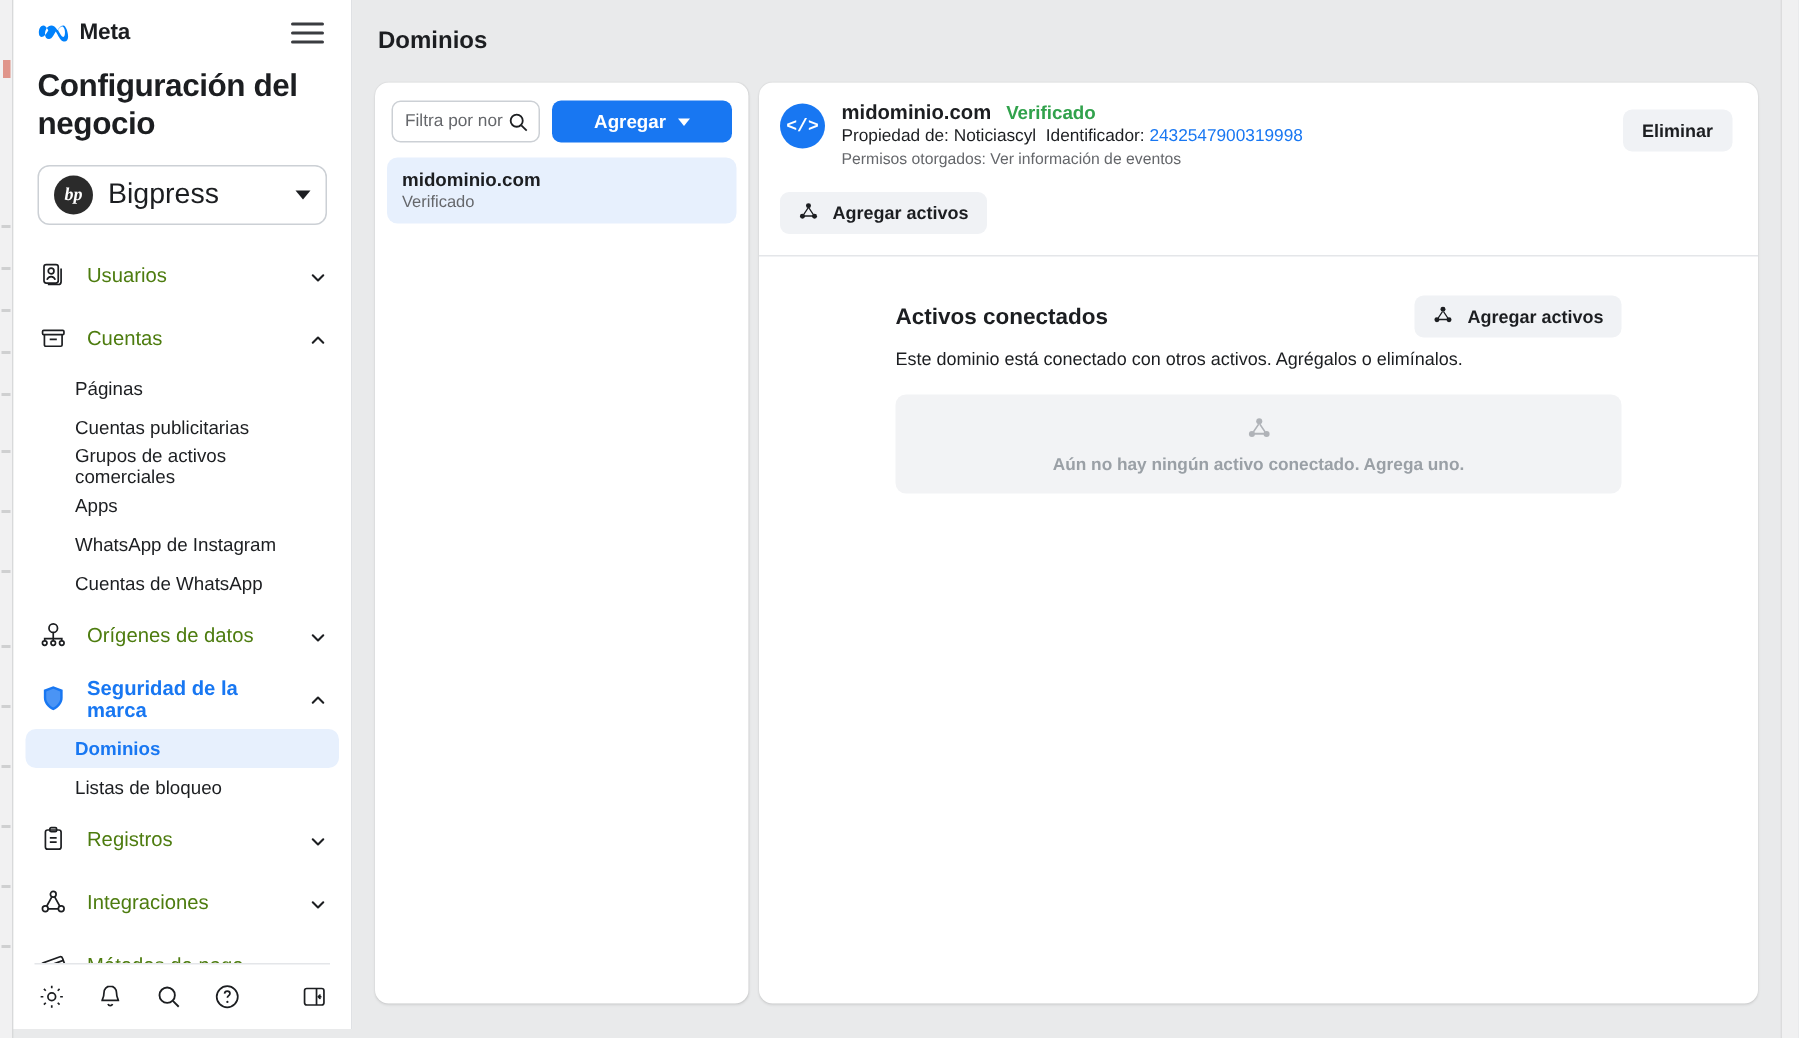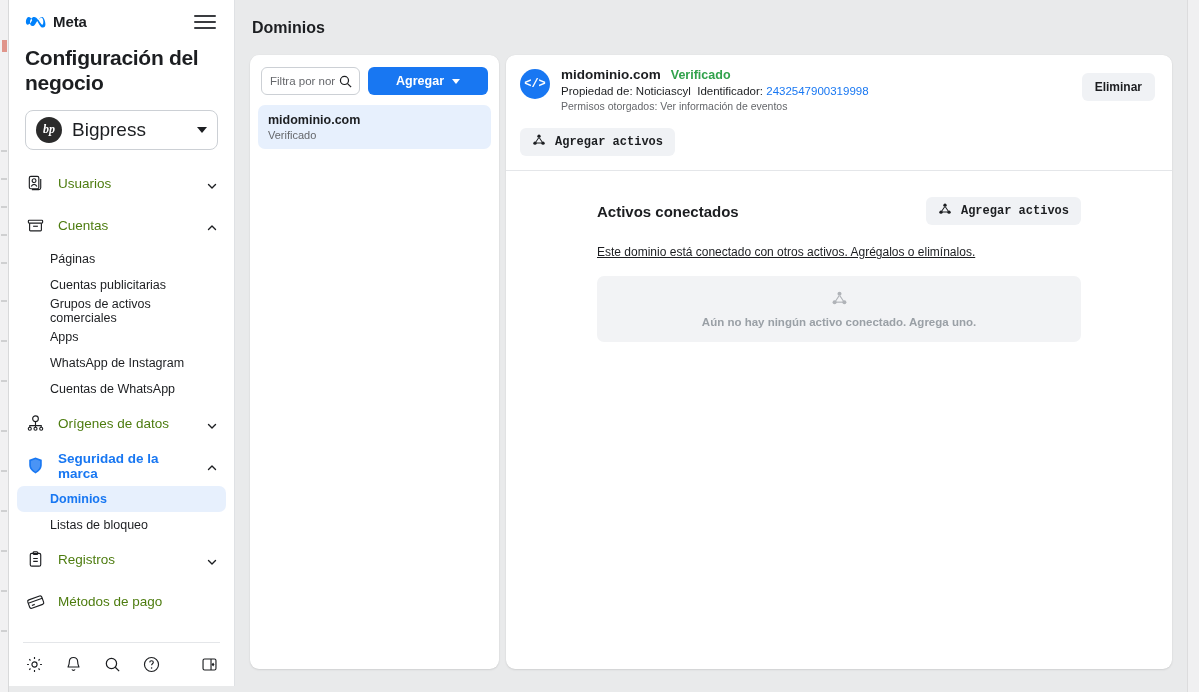--- a/index.html
+++ b/index.html
@@ -168,31 +168,31 @@
   .dh-line3 { font-size: 10.5px; color: #65676b; margin-top: 3px; }
   .btn-delete {
     position: absolute; right: 17px; top: 18px;
     height: 28px; padding: 0 13px;
     background: #f0f2f5; border: 0; border-radius: 6px;
     font-family: inherit; font-size: 12px; font-weight: 700; color: #1c1e21;
     cursor: pointer;
   }
   .btn-soft {
     height: 28px; padding: 0 12px; background: #f0f2f5; border: 0; border-radius: 6px;
-    font-family: Liberation Mono, monospace; font-size: 12px; font-weight: 700; color: #1c1e21;
+    font-family: Liberation Sans, sans-serif; font-size: 12px; font-weight: 700; color: #1c1e21;
     display: inline-flex; align-items: center; gap: 9px; cursor: pointer;
   }
   .head-actions { padding: 6px 14px 14px 14px; }
   .card-divider { height: 1px; background: #e4e6e9; }
 
   .detail-body { padding: 26px 0 0 0; }
   .body-inner { width: 484px; margin: 0 auto; }
   .sec-head { display: flex; align-items: center; justify-content: space-between; }
   .sec-title { font-size: 15px; font-weight: 700; color: #1c1e21; }
-  .sec-desc { font-size: 12px; color: #1c1e21; margin-top: 20px; text-decoration: underline; }
+  .sec-desc { font-size: 12px; color: #1c1e21; margin-top: 7px; }
   .empty-box {
     margin-top: 17px; height: 66px; background: #f2f3f5; border-radius: 7px;
     display: flex; flex-direction: column; align-items: center; justify-content: center;
     gap: 5px;
     text-align: center;
   }
   .empty-text { font-size: 11.5px; font-weight: 700; color: #9aa0a6; }
 </style>
 </head>
 <body>
@@ -354,20 +354,38 @@
         </span>
         <span class="nav-label">Registros</span>
         <span class="chev">
           <svg viewBox="0 0 12 12" width="12" height="12" fill="none" stroke="#1c1e21" stroke-width="1.4" stroke-linecap="round" stroke-linejoin="round">
                 <path d="M2.5 4.5 6 8l3.5-3.5"></path>
               </svg>
         </span>
       </div>
     </div>
 
+    <div class="nav-group">
+      <div class="nav-row">
+        <span class="nav-ico">
+          <svg viewBox="0 0 20 20" width="19" height="19" fill="none" stroke="#1c1e21" stroke-width="1.2">
+            <circle cx="10" cy="4.4" r="2"></circle>
+            <circle cx="4.4" cy="14.6" r="2"></circle>
+            <circle cx="15.6" cy="14.6" r="2"></circle>
+            <path d="M9 6.2 5.4 12.8M11 6.2l3.6 6.6M6.4 14.6h7.2"></path>
+          </svg>
+        </span>
+        <span class="nav-label">Integraciones</span>
+        <span class="chev">
+          <svg viewBox="0 0 12 12" width="12" height="12" fill="none" stroke="#1c1e21" stroke-width="1.4" stroke-linecap="round" stroke-linejoin="round">
+                <path d="M2.5 4.5 6 8l3.5-3.5"></path>
+              </svg>
+        </span>
+      </div>
+    </div>
 
     <div class="nav-group">
       <div class="nav-row">
         <span class="nav-ico">
           <svg viewBox="0 0 20 20" width="19" height="19" fill="none" stroke="#1c1e21" stroke-width="1.2">
             <g transform="rotate(-20 10 10)">
               <rect x="2.2" y="6" width="15.6" height="9.4" rx="1.8"></rect>
               <path d="M2.2 9.2h15.6"></path>
               <path d="M5 12.6h3.2"></path>
             </g>

